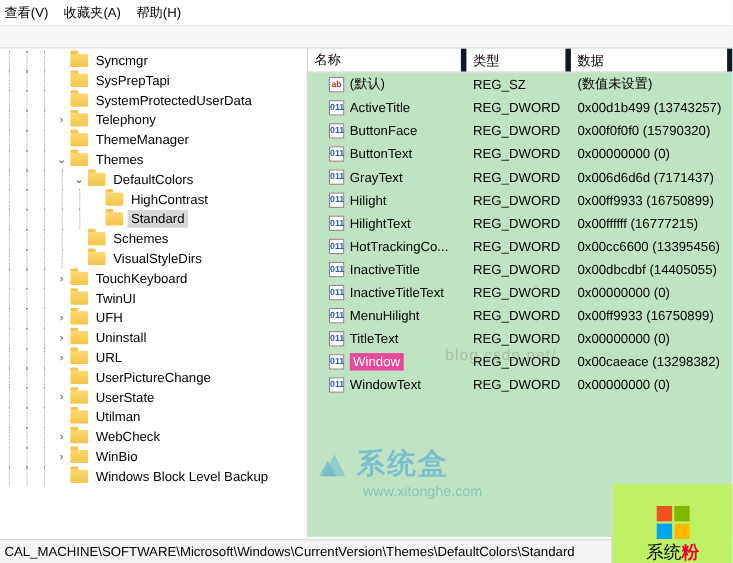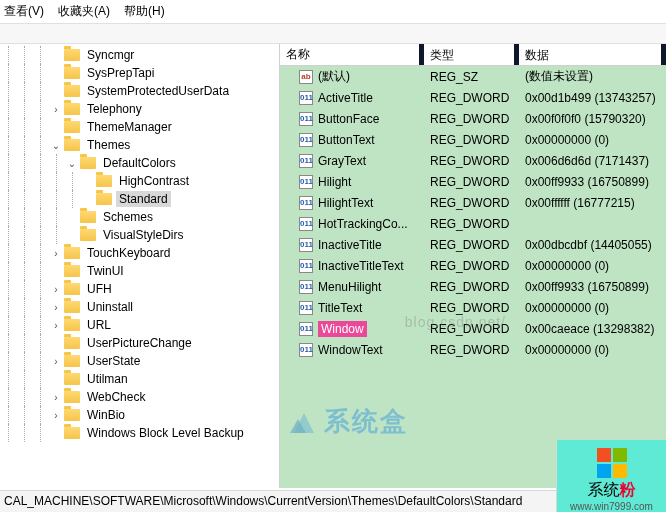--- a/index.html
+++ b/index.html
@@ -158,24 +158,24 @@
     background: #f4f4f4;
     border-top: 1px solid #d8d8d8;
     padding: 3px 4px;
     white-space: nowrap;
     overflow: hidden;
   }
   .corner-badge {
     position: absolute;
     right: 0; bottom: 0;
     width: 110px; height: 72px;
-    background: #5eead4;
+    background: #bef264;
     border-left: 1px solid #d8d8d8;
     text-align: center;
-    padding-top: 8px;
+    padding-top: 20px;
     font-size: 12px;
   }
   .mslogo {
     display: inline-grid;
     grid-template-columns: 14px 14px;
     grid-template-rows: 14px 14px;
     gap: 2px;
     margin-bottom: 2px;
   }
   .mslogo span:nth-child(1){background:#f25022;}
@@ -460,20 +460,21 @@
           <div class="cell c3">0x00ffffff (16777215)</div>
         </div>
         <div class="row">
           <div class="cell c1">
             <span class="valico bin">
               <span class="valico-box" style="color: rgb(42, 93, 176);">011</span>
             </span>
             <span class="name">HotTrackingCo...</span>
           </div>
           <div class="cell c2">REG_DWORD</div>
+          <div class="cell c3">0x00cc6600 (13395456)</div>
         </div>
         <div class="row">
           <div class="cell c1">
             <span class="valico bin">
               <span class="valico-box" style="color: rgb(42, 93, 176);">011</span>
             </span>
             <span class="name">InactiveTitle</span>
           </div>
           <div class="cell c2">REG_DWORD</div>
           <div class="cell c3">0x00dbcdbf (14405055)</div>
@@ -532,20 +533,21 @@
     <div class="wm-url2">blog.csdn.net/</div>
     <div class="watermark">
       <div class="wm-title">
         <span class="wm-logo">
           <svg viewBox="0 0 28 28">
               <polygon points="4,24 14,4 24,24" fill="#4aa2d9" opacity="0.7"></polygon>
               <polygon points="0,24 8,10 16,24" fill="#2e86c1" opacity="0.7"></polygon>
             </svg>
         </span><span>系统盒</span>
       </div>
+      <div class="wm-sub">www.xitonghe.com</div>
     </div>
   </div>
 </div>
 
 <div class="statusbar">CAL_MACHINE\SOFTWARE\Microsoft\Windows\CurrentVersion\Themes\DefaultColors\Standard</div>
 
 <div class="corner-badge">
   <div class="mslogo">
       <span></span>
       <span></span>

